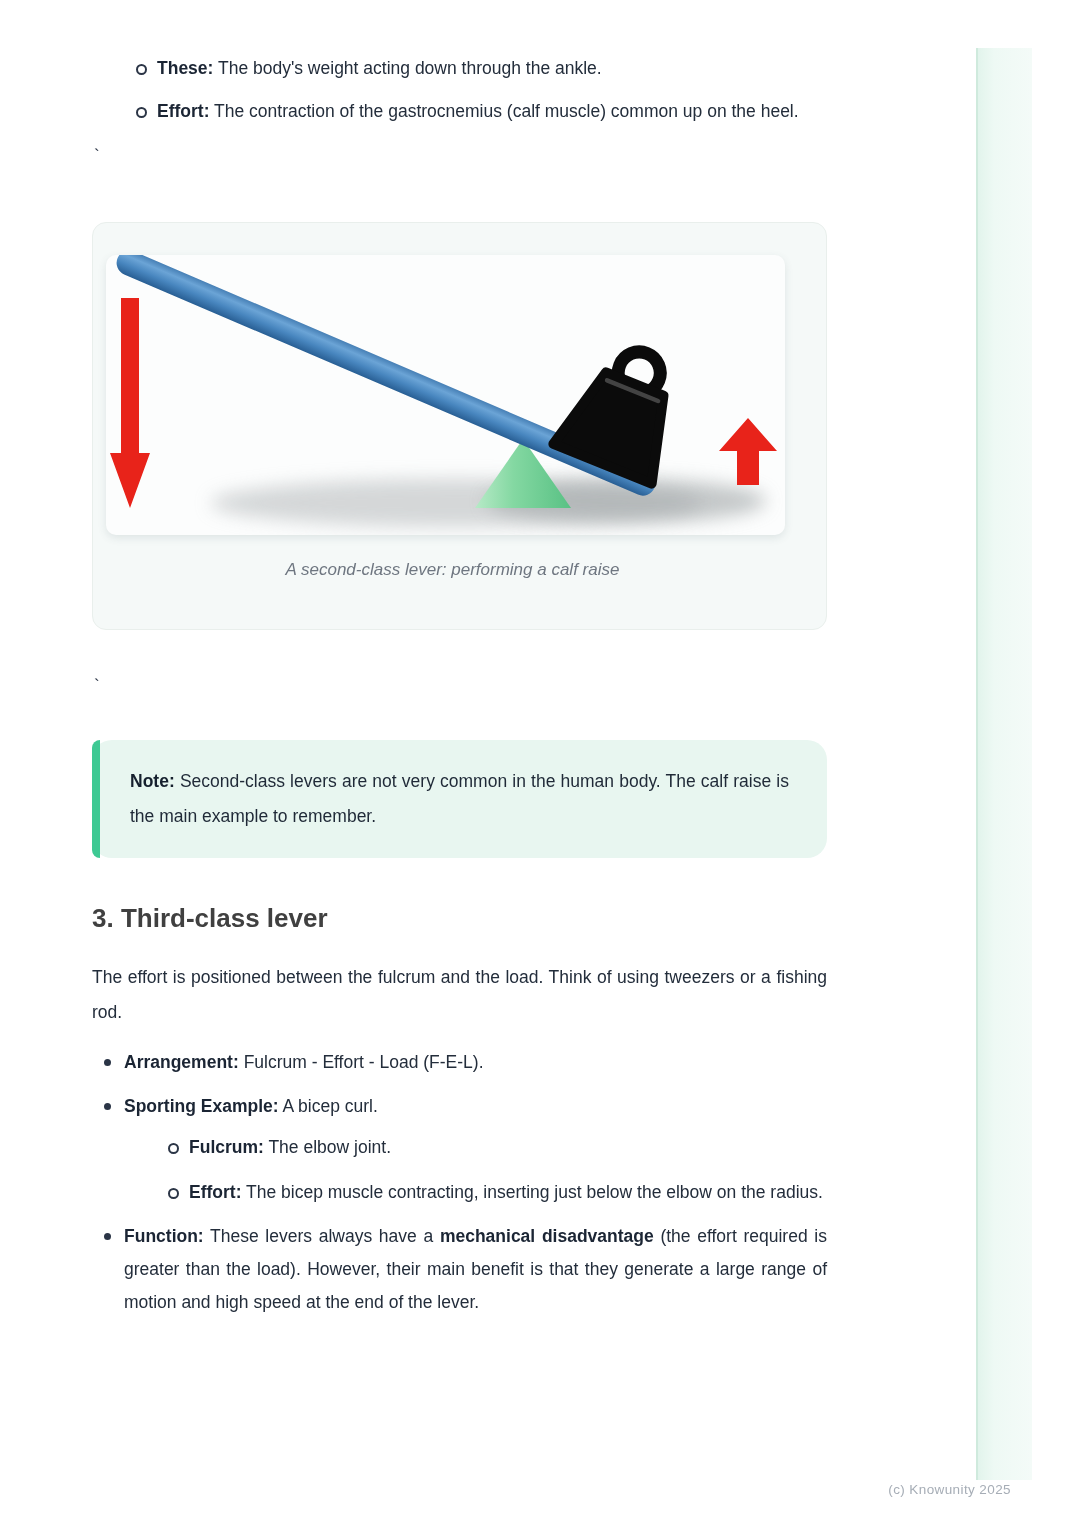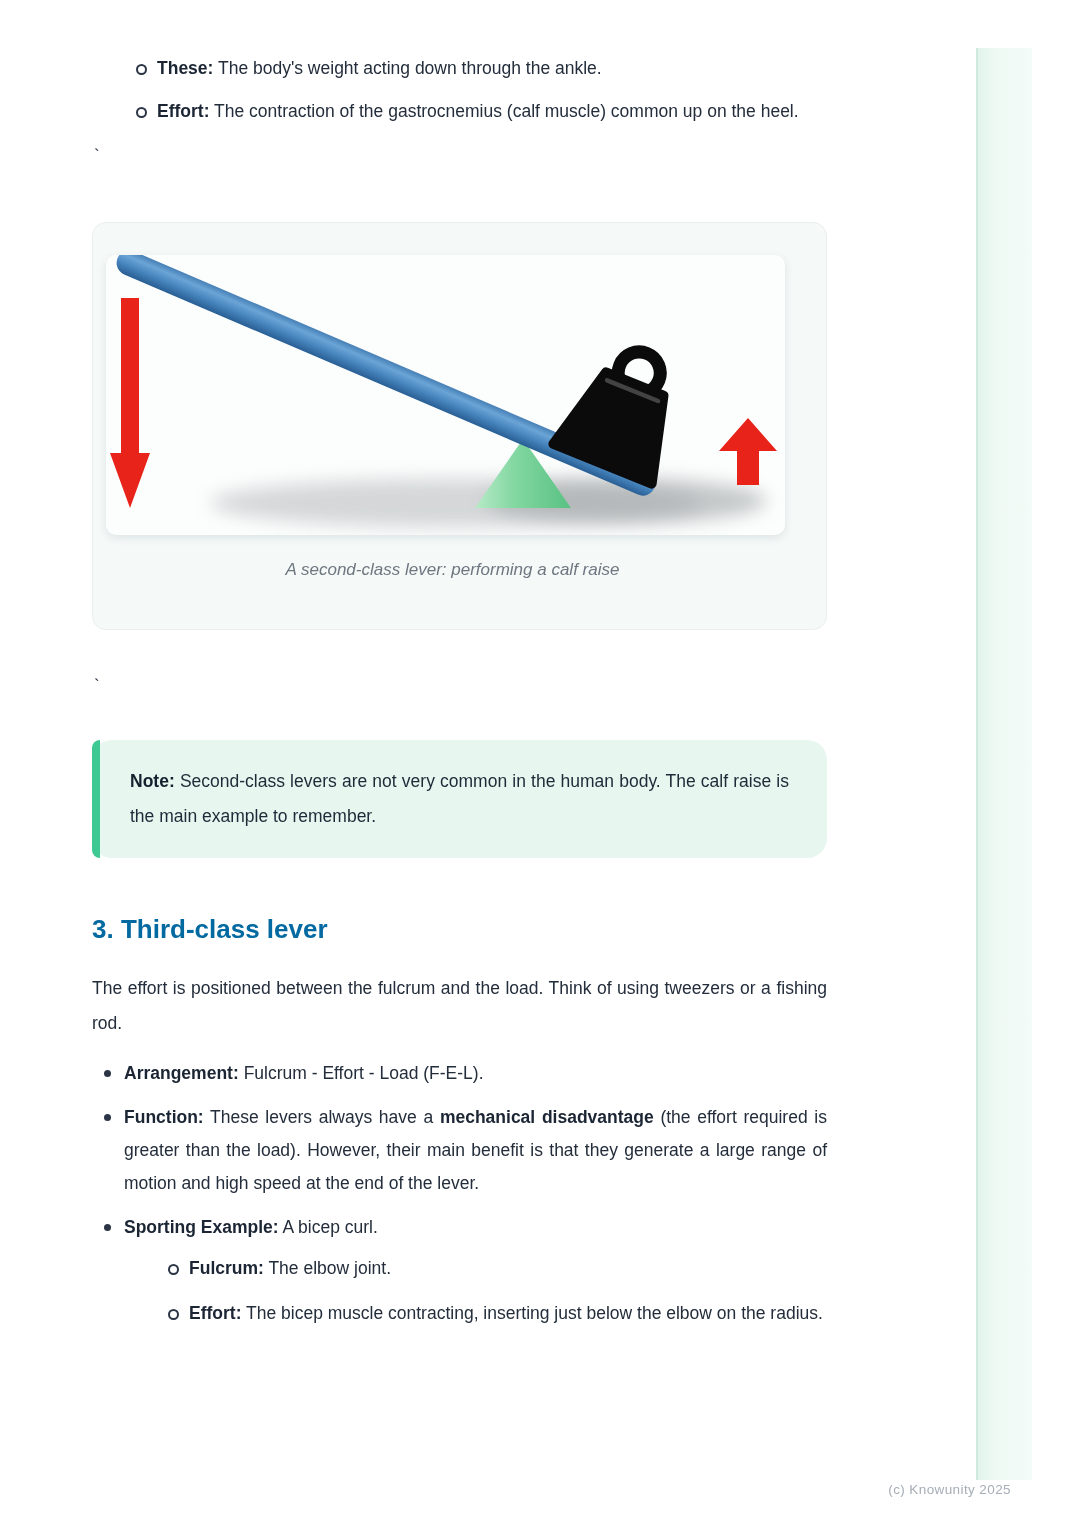--- a/index.html
+++ b/index.html
@@ -45,22 +45,22 @@
     font-size:17px; line-height:26px; color:#6e7680; }
 
   
   .note-box { margin-top:44px; width:735px; background:#e8f6f0; border-radius:20px;
     position:relative; padding:24px 38px 24px 38px; }
   .note-accent { position:absolute; left:0; top:0; bottom:0; width:8px;
     background:#3ec993; border-radius:8px 0 0 8px; }
   .note-text { font-size:17.5px; line-height:35px; text-align:justify; color:#1f2937; }
   .note-text .lbl { font-weight:bold; color:#16202e; }
 
-  .section-heading { margin-top:55px; font-size:26px; line-height:32px;
-    font-weight:600; color:#0369a1; }
+  .section-heading { margin-top:44px; font-size:26px; line-height:32px;
+    font-weight:600; color:#404040; }
 
   .section-paragraph { margin-top:26px; font-size:17.5px; line-height:35px;
     text-align:justify; }
 
   .main-list { margin-top:16px; }
 
   .footer-credit { position:absolute; right:69px; top:1438px; z-index:3;
     font-size:13.5px; color:#a6adb6; letter-spacing:.4px;margin-top:44px; }
 </style>
 </head>
@@ -138,36 +138,36 @@
   <h2 class="section-heading">3. Third-class lever</h2>
 
   <p class="section-paragraph">The effort is positioned between the fulcrum and the load. Think of using tweezers or a fishing rod.</p>
 
   <ul class="main-list">
     <li class="li li-main">
       <span class="lbl">Arrangement:</span>
       <span>Fulcrum - Effort - Load (F-E-L).</span>
     </li>
     <li class="li li-main">
-      <span class="lbl">Function:</span>
-      <span>These levers always have a</span>
-      <span class="lbl">mechanical disadvantage</span>
-      <span>(the effort required is greater than the load). However, their main benefit is that they generate a large range of motion and high speed at the end of the lever.</span>
-    </li>
-    <li class="li li-main">
       <span class="lbl">Sporting Example:</span>
       <span>A bicep curl.</span>
       <ul class="sub-list">
         <li class="li li-sub">
           <span class="lbl">Fulcrum:</span>
           <span>The elbow joint.</span>
         </li>
         <li class="li li-sub">
           <span class="lbl">Effort:</span>
           <span>The bicep muscle contracting, inserting just below the elbow on the radius.</span>
         </li>
       </ul>
     </li>
+    <li class="li li-main">
+      <span class="lbl">Function:</span>
+      <span>These levers always have a</span>
+      <span class="lbl">mechanical disadvantage</span>
+      <span>(the effort required is greater than the load). However, their main benefit is that they generate a large range of motion and high speed at the end of the lever.</span>
+    </li>
   </ul>
 
 </div>
 
 <div class="footer-credit">(c) Knowunity 2025</div>
 
 </body></html>

